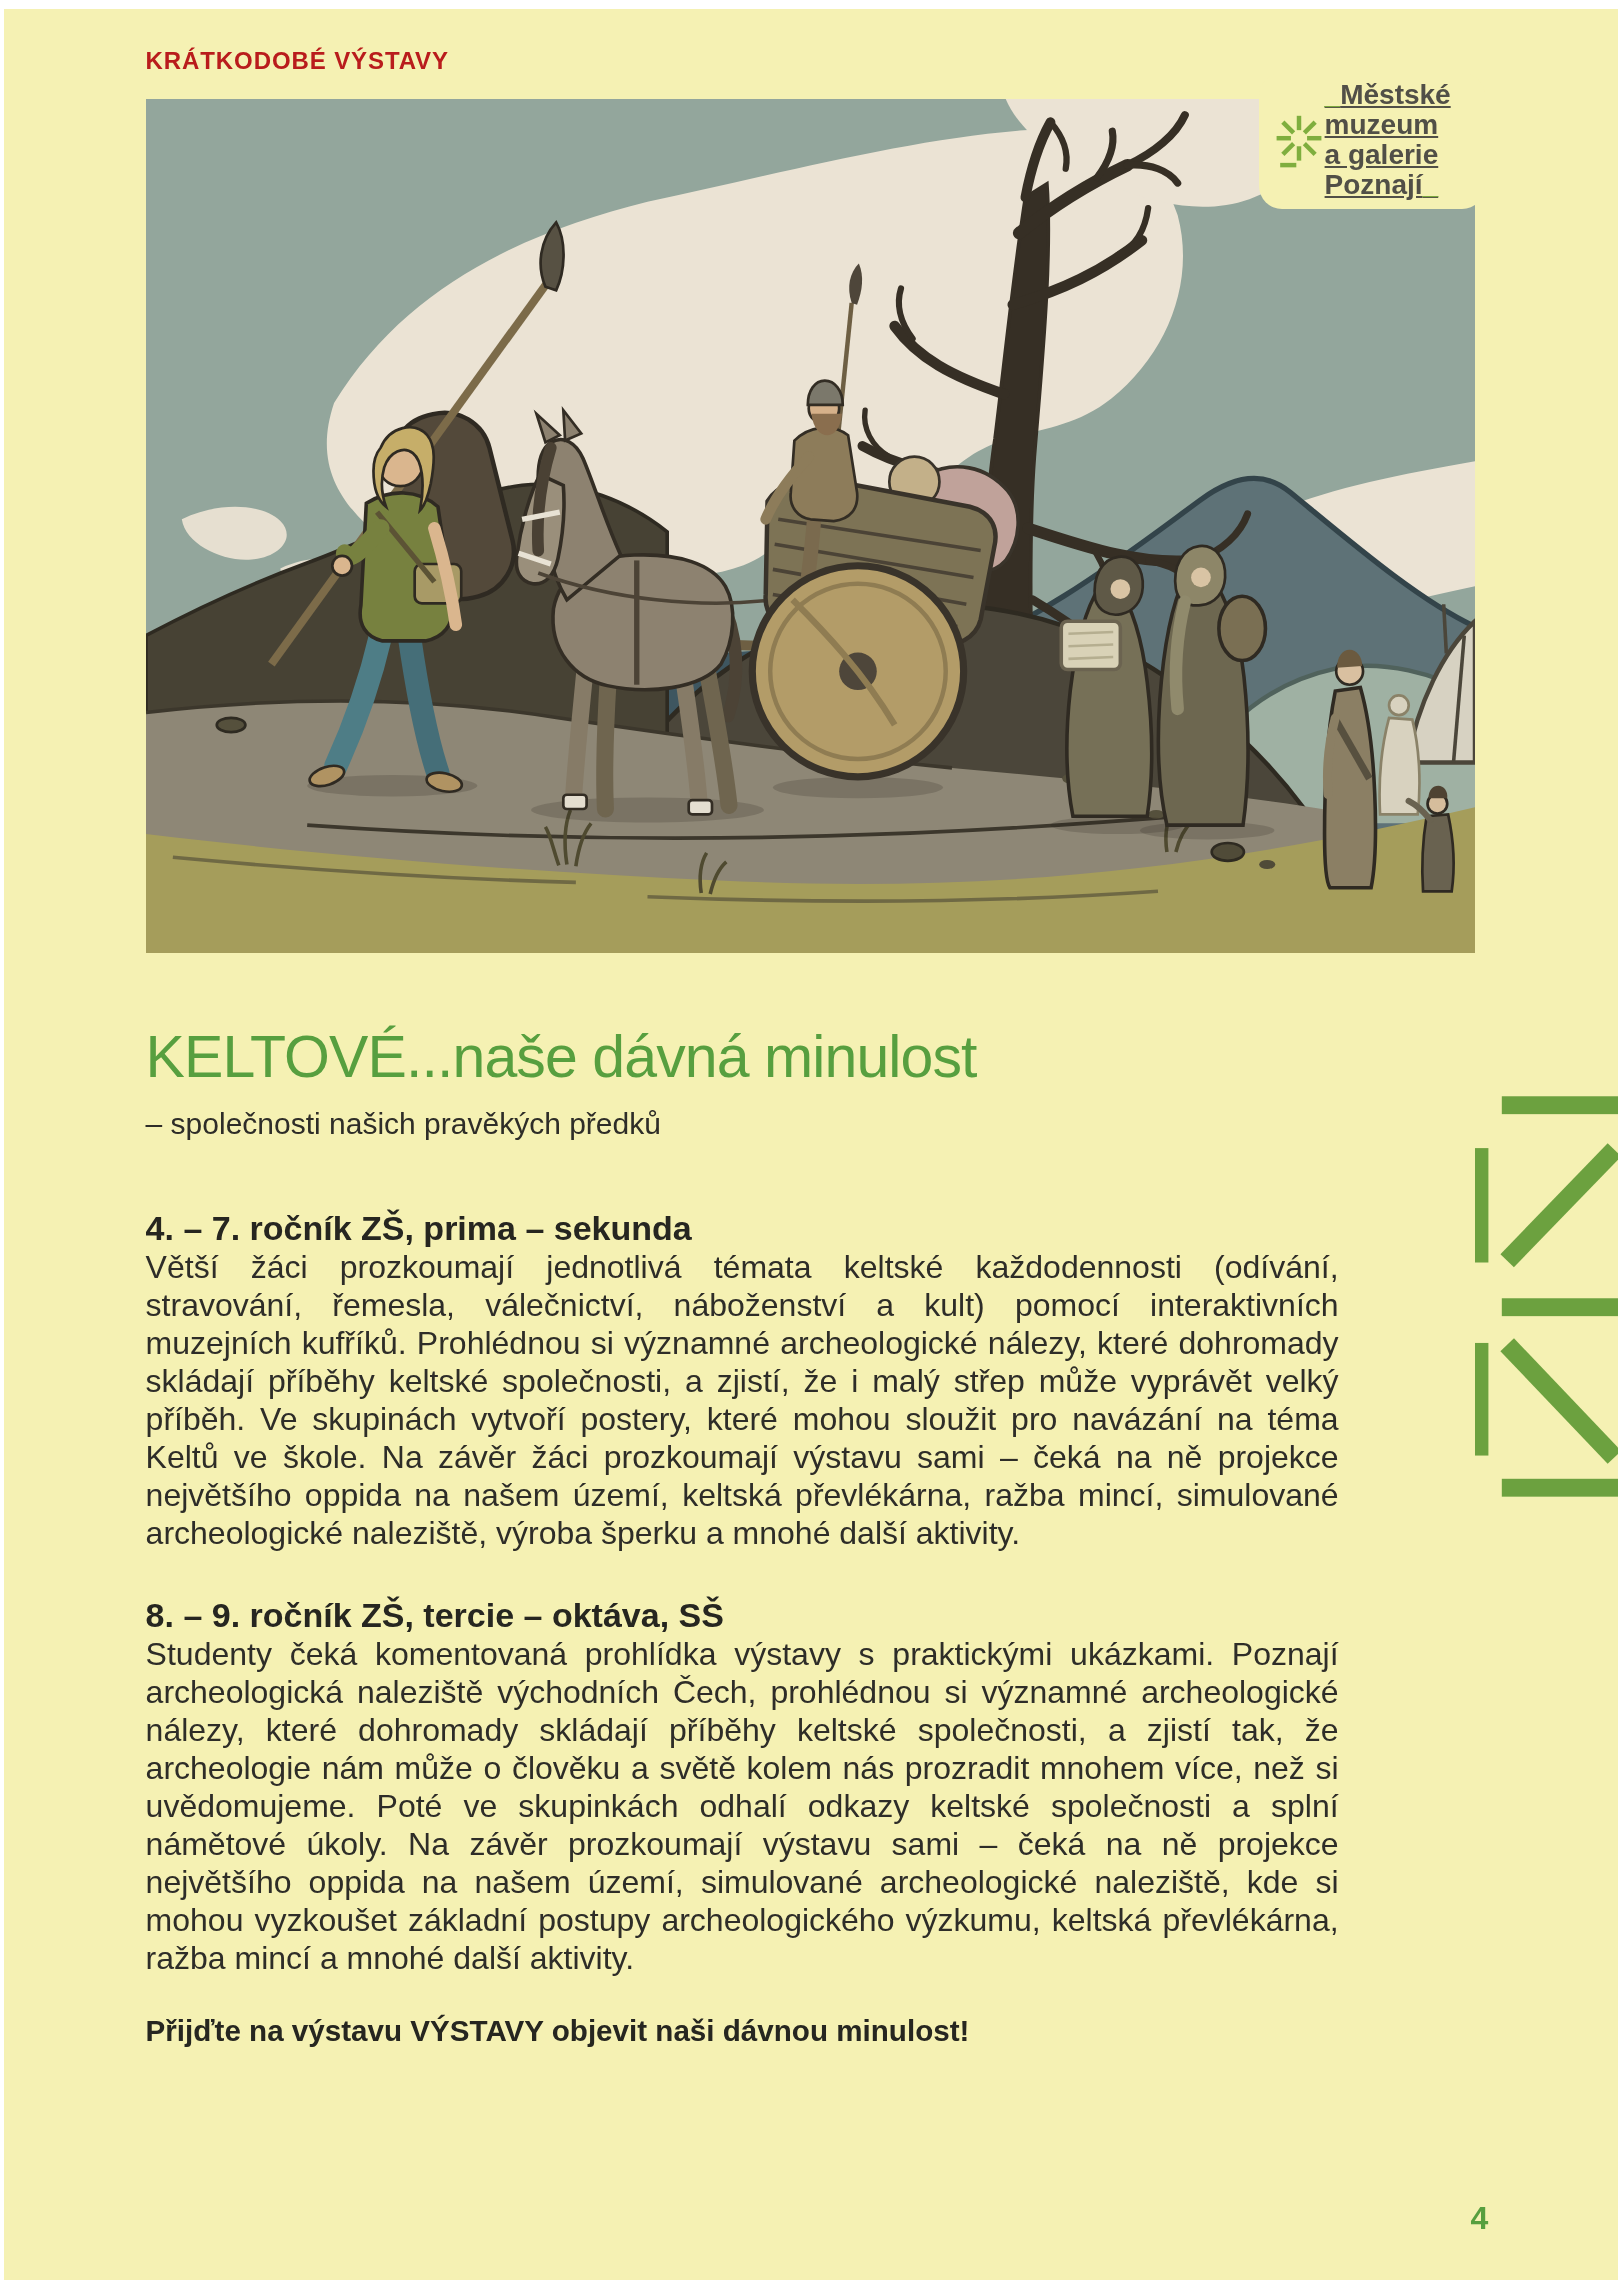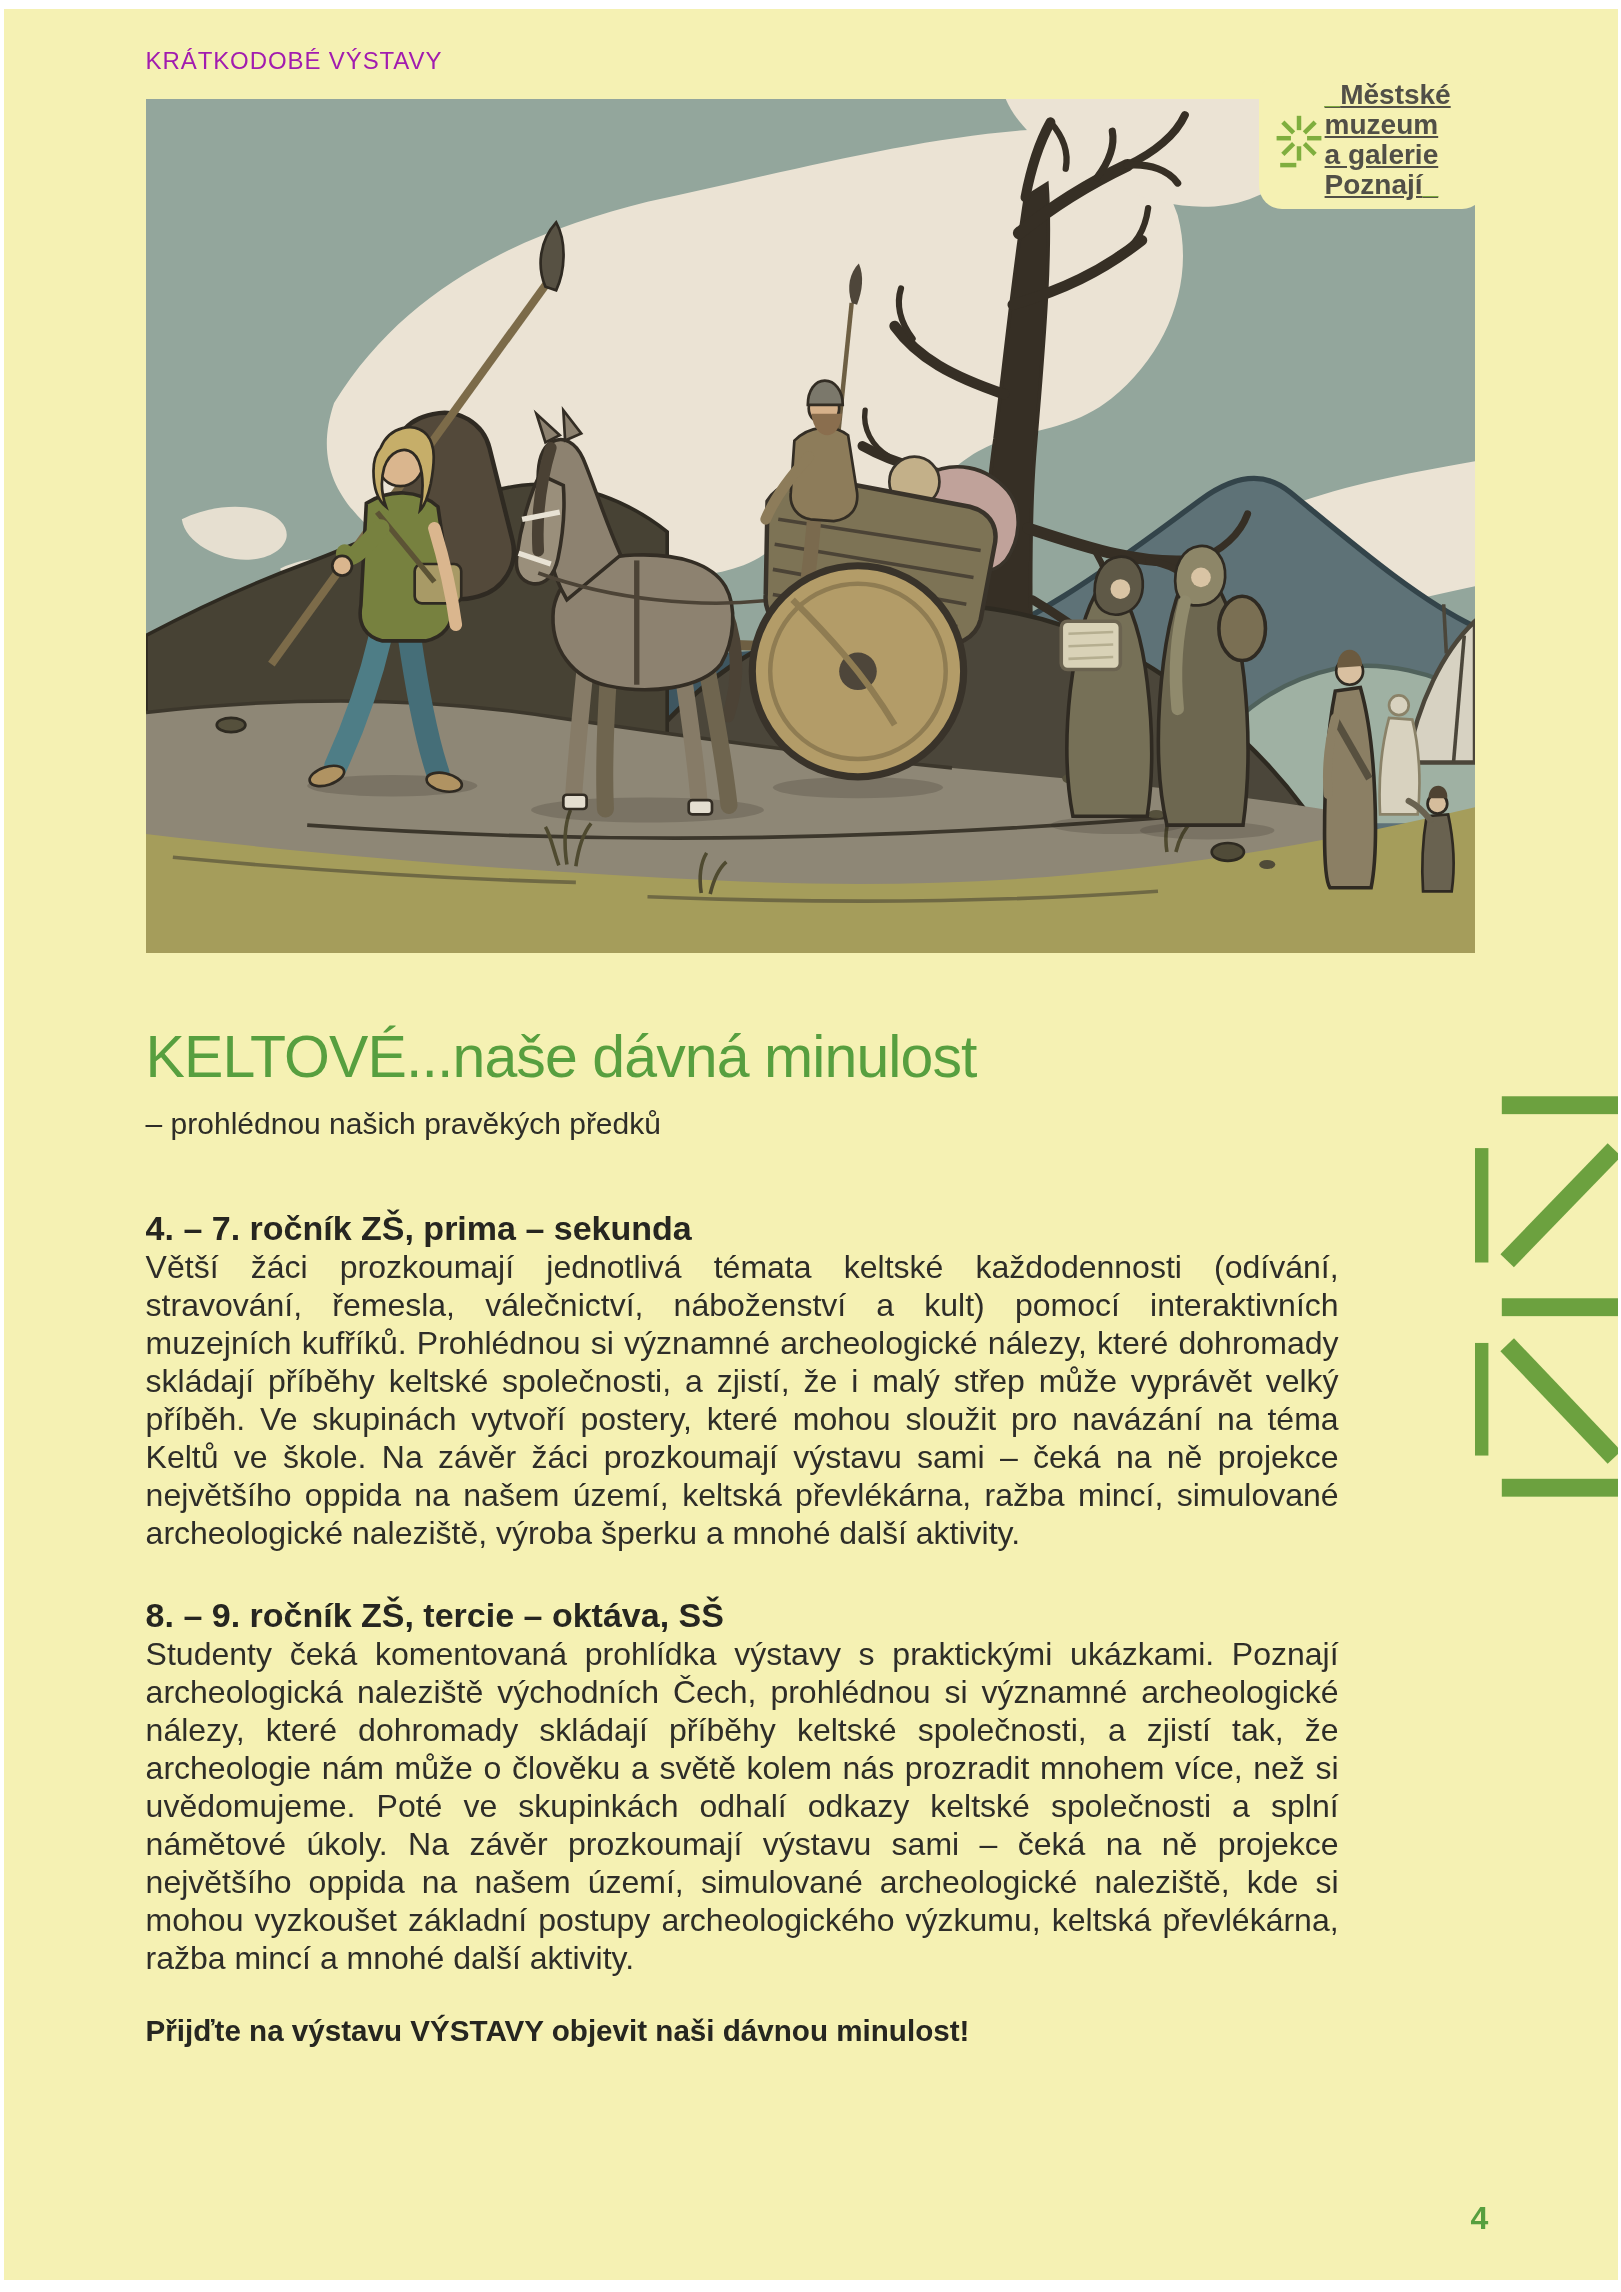--- a/index.html
+++ b/index.html
@@ -6,21 +6,21 @@
   body{
     width:1621px;height:2293px;position:relative;background:#ffffff;
     font-family:"Liberation Sans",sans-serif;overflow:hidden;
   }
   .page{
     position:absolute;left:3.6px;top:9px;width:1614px;height:2271px;
     background:#f5f1b3;
   }
   .kicker{
     position:absolute;left:142px;top:38px;
-    font-size:24px;font-weight:normal;letter-spacing:0.9px;color:#a21caf;
+    font-size:24px;font-weight:bold;letter-spacing:0.9px;color:#b91c1c;
   }
   .illus-wrap{
     position:absolute;left:142px;top:90px;width:1329px;height:854px;
     overflow:hidden;
   }
   .logo-box{
     position:absolute;left:1255px;top:64px;width:226px;height:136px;
     background:#f5f1b3;border-radius:23px;
   }
   .logo-star{position:absolute;left:14.3px;top:39px;}
@@ -277,21 +277,21 @@
     <div class="logo-text">
       <div><span class="u">_</span><span>Městské</span></div>
       <div><span>muzeum</span></div>
       <div><span>a galerie</span></div>
       <div><span>Poznají</span><span class="u">_</span></div>
     </div>
   </div>
 
   <div class="article">
     <h1 class="title">KELTOVÉ...naše dávná minulost</h1>
-    <div class="subtitle">– prohlédnou našich pravěkých předků</div>
+    <div class="subtitle">– společnosti našich pravěkých předků</div>
 
     <div class="sec sec-1">
       <h2 class="sec-h">4. – 7. ročník ZŠ, prima – sekunda</h2>
       <p class="sec-b">Větší žáci prozkoumají jednotlivá témata keltské každodennosti (odívání, stravování, řemesla, válečnictví, náboženství a kult) pomocí interaktivních muzejních kufříků. Prohlédnou si významné archeologické nálezy, které dohromady skládají příběhy keltské společnosti, a zjistí, že i malý střep může vyprávět velký příběh. Ve skupinách vytvoří postery, které mohou sloužit pro navázání na téma Keltů ve škole. Na závěr žáci prozkoumají výstavu sami – čeká na ně projekce největšího oppida na našem území, keltská převlékárna, ražba mincí, simulované archeologické naleziště, výroba šperku a mnohé další aktivity.</p>
     </div>
 
     <div class="sec sec-2">
       <h2 class="sec-h">8. – 9. ročník ZŠ, tercie – oktáva, SŠ</h2>
       <p class="sec-b">Studenty čeká komentovaná prohlídka výstavy s praktickými ukázkami. Poznají archeologická naleziště východních Čech, prohlédnou si významné archeologické nálezy, které dohromady skládají příběhy keltské společnosti, a zjistí tak, že archeologie nám může o člověku a světě kolem nás prozradit mnohem více, než si uvědomujeme. Poté ve skupinkách odhalí odkazy keltské společnosti a splní námětové úkoly. Na závěr prozkoumají výstavu sami – čeká na ně projekce největšího oppida na našem území, simulované archeologické naleziště, kde si mohou vyzkoušet základní postupy archeologického výzkumu, keltská převlékárna, ražba mincí a mnohé další aktivity.</p>
     </div>

